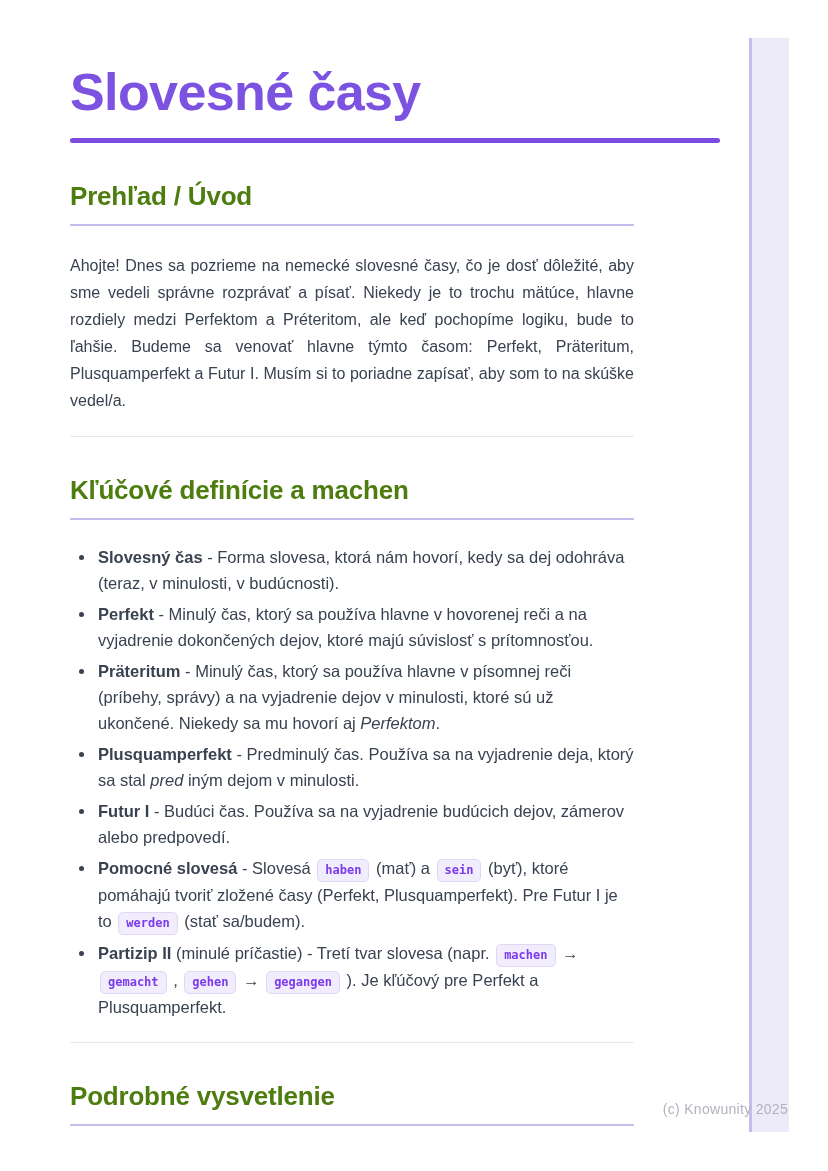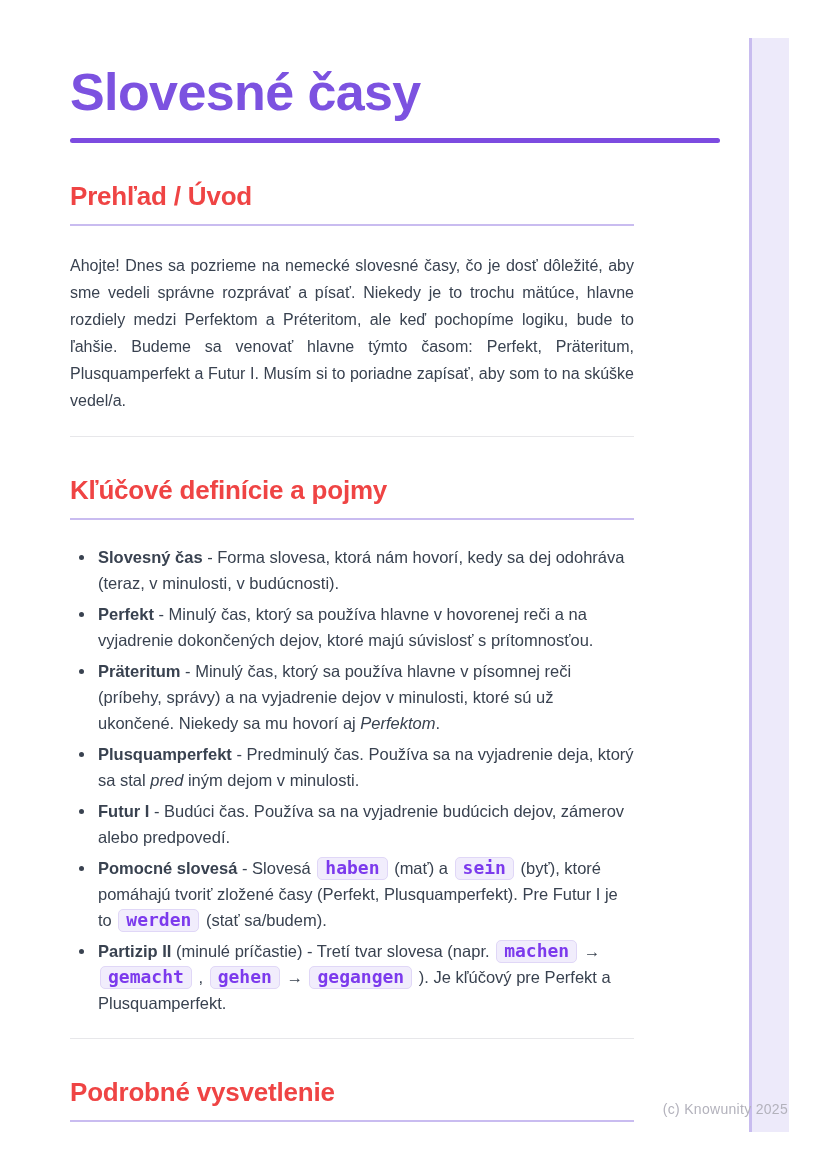--- a/index.html
+++ b/index.html
@@ -25,21 +25,21 @@
     width:650px;height:5px;
     background:#7C4BE0;
     border-radius:3px;
     margin-top:24px;
   }
   h2.section-heading{
     margin:38px 0 0 0;
     font-size:26px;line-height:31px;
     font-weight:bold;
     letter-spacing:-0.2px;
-    color:#ef4444;
+    color:#4d7c0f;
     padding-bottom:12px;
     border-bottom:2px solid #C9BCF0;
   }
   p.intro{
     margin:26px 0 0 0;
     font-size:16px;line-height:27px;
     text-align:justify;
   }
   hr.section-divider{
     border:none;
@@ -54,21 +54,21 @@
   }
   ul.def-list li{
     font-size:16.5px;line-height:26px;
     margin-bottom:5px;
     padding-left:2px;
   }
   .seg-b{font-weight:bold;}
   .seg-i{font-style:italic;}
   .seg-code{
     font-family:"DejaVu Sans Mono", monospace;
-    font-size:18px;font-weight:bold;
+    font-size:12px;font-weight:bold;
     color:#7C3AED;
     background:#F1EDFC;
     border:1px solid #E0D7F7;
     border-radius:5px;
     padding:2px 7px 3px 7px;
     margin:0 2px;
     white-space:nowrap;
     display:inline-block;
     line-height:16px;
   }
@@ -100,21 +100,21 @@
   <div class="title-rule"></div>
 
   <section>
     <h2 class="section-heading">Prehľad / Úvod</h2>
     <p class="intro">Ahojte! Dnes sa pozrieme na nemecké slovesné časy, čo je dosť dôležité, aby sme vedeli správne rozprávať a písať. Niekedy je to trochu mätúce, hlavne rozdiely medzi Perfektom a Préteritom, ale keď pochopíme logiku, bude to ľahšie. Budeme sa venovať hlavne týmto časom: Perfekt, Präteritum, Plusquamperfekt a Futur I. Musím si to poriadne zapísať, aby som to na skúške vedel/a.</p>
   </section>
 
   <hr class="section-divider">
 
   <section>
-    <h2 class="section-heading">Kľúčové definície a pojmy</h2>
+    <h2 class="section-heading">Kľúčové definície a machen</h2>
     <ul class="def-list">
       <li><span class="seg-b">Slovesný čas</span><span class="seg-n"> - Forma slovesa, ktorá nám hovorí, kedy sa dej odohráva (teraz, v minulosti, v budúcnosti).</span></li>
       <li><span class="seg-b">Perfekt</span><span class="seg-n"> - Minulý čas, ktorý sa používa hlavne v hovorenej reči a na vyjadrenie dokončených dejov, ktoré majú súvislosť s prítomnosťou.</span></li>
       <li><span class="seg-b">Präteritum</span><span class="seg-n"> - Minulý čas, ktorý sa používa hlavne v písomnej reči (príbehy, správy) a na vyjadrenie dejov v minulosti, ktoré sú už ukončené. Niekedy sa mu hovorí aj </span><span class="seg-i">Perfektom</span><span class="seg-n">.</span></li>
       <li><span class="seg-b">Plusquamperfekt</span><span class="seg-n"> - Predminulý čas. Používa sa na vyjadrenie deja, ktorý sa stal </span><span class="seg-i">pred</span><span class="seg-n"> iným dejom v minulosti.</span></li>
       <li><span class="seg-b">Futur I</span><span class="seg-n"> - Budúci čas. Používa sa na vyjadrenie budúcich dejov, zámerov alebo predpovedí.</span></li>
       <li><span class="seg-b">Pomocné slovesá</span><span class="seg-n"> - Slovesá </span><span class="seg-code">haben</span><span class="seg-n"> (mať) a </span><span class="seg-code">sein</span><span class="seg-n"> (byť), ktoré pomáhajú tvoriť zložené časy (Perfekt, Plusquamperfekt). Pre Futur I je to </span><span class="seg-code">werden</span><span class="seg-n"> (stať sa/budem).</span></li>
       <li><span class="seg-b">Partizip II</span><span class="seg-n"> (minulé príčastie) - Tretí tvar slovesa (napr. </span><span class="seg-code">machen</span><span class="seg-n"> → </span><span class="seg-code">gemacht</span><span class="seg-n"> , </span><span class="seg-code">gehen</span><span class="seg-n"> → </span><span class="seg-code">gegangen</span><span class="seg-n"> ). Je kľúčový pre Perfekt a Plusquamperfekt.</span></li>
     </ul>
   </section>

